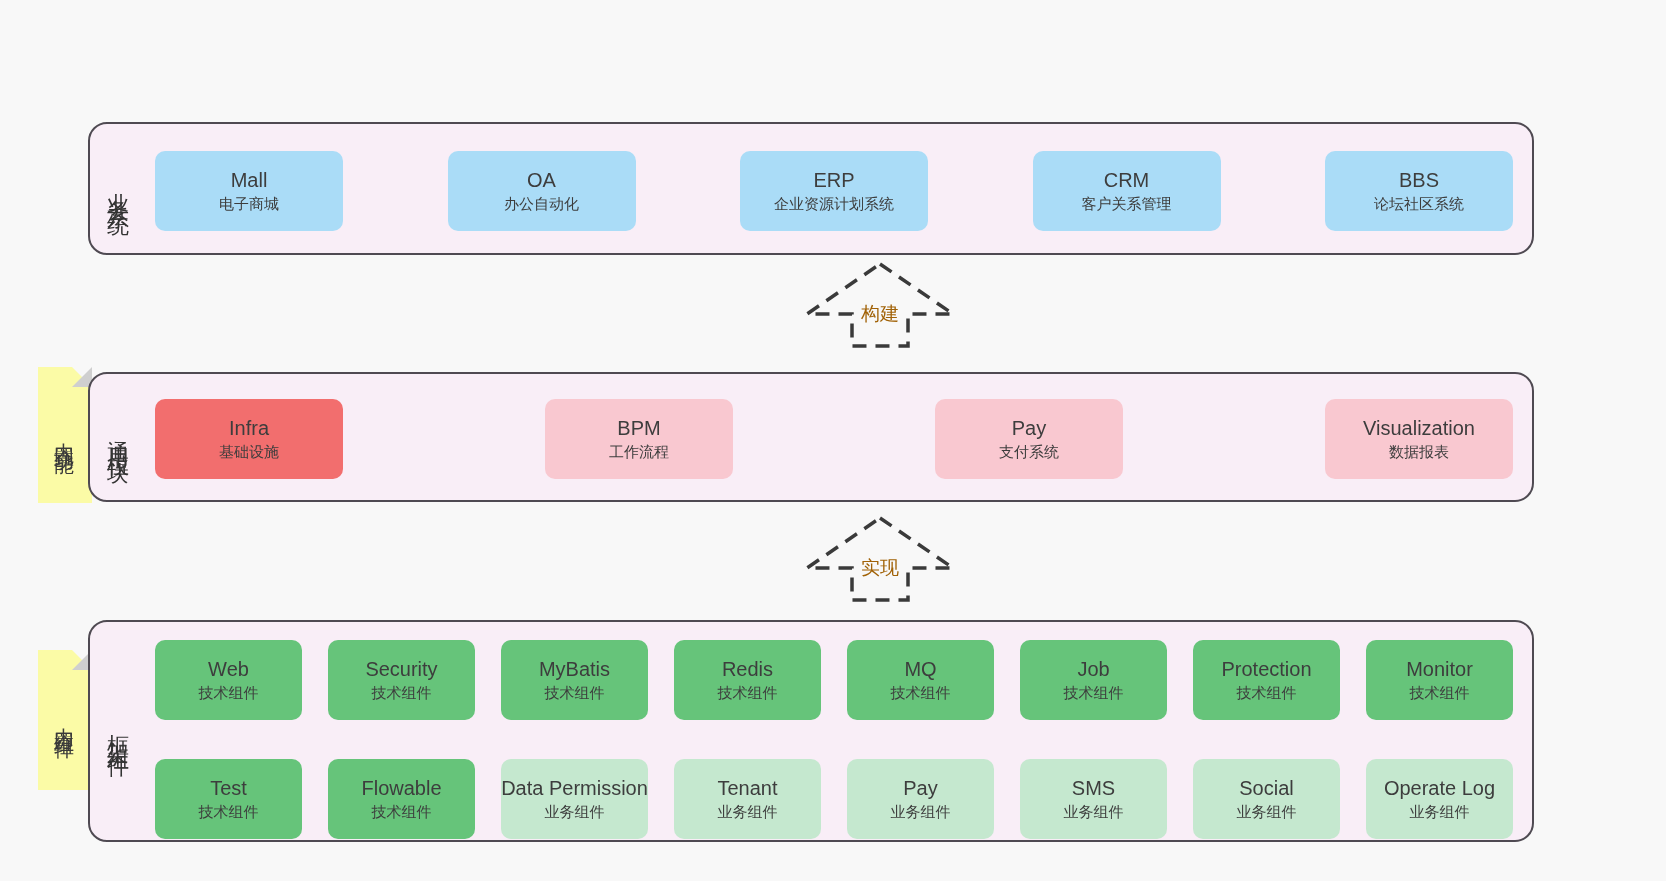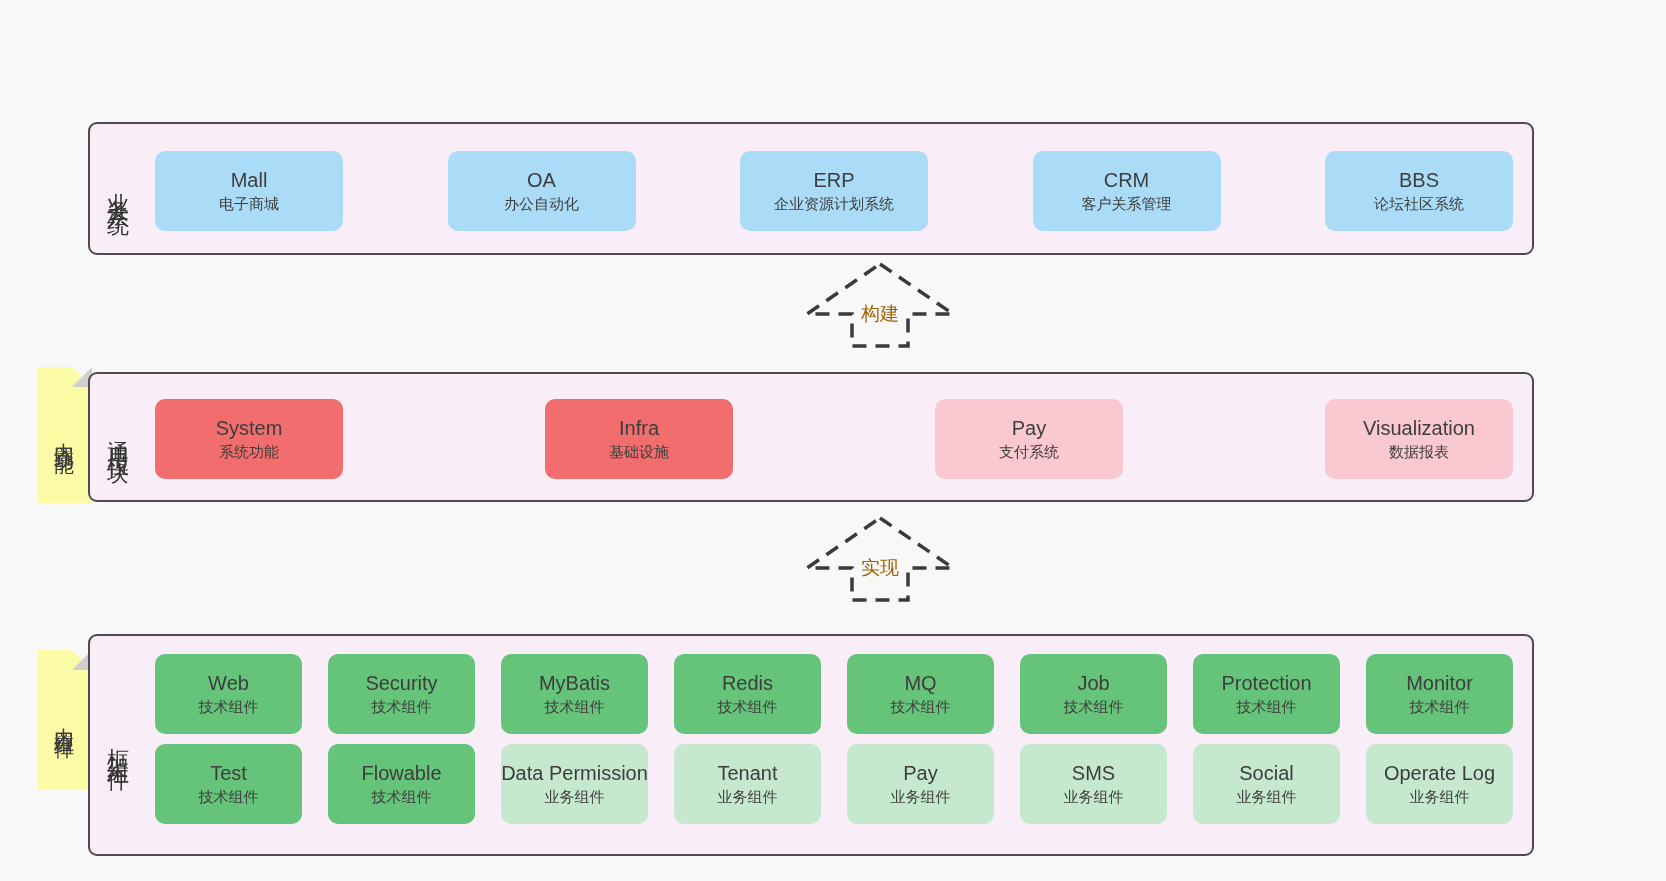--- a/index.html
+++ b/index.html
@@ -15,34 +15,34 @@
     --tab-fold:#cfcfcf;
     --text:#3d3d3d;
     --arrow:#3a3a3a;
   }
   *{margin:0;padding:0;box-sizing:border-box;}
   html,body{background:var(--page-bg);}
   body{font-family:"Liberation Sans","DejaVu Sans",sans-serif;color:var(--text);}
   #canvas{position:relative;width:1666px;height:881px;background:var(--page-bg);overflow:hidden;}
 
   .section{position:absolute;left:88px;width:1446px;background:var(--section-bg);
-           border:2px solid var(--section-border);border-radius:9px;}
+           border:2px solid var(--section-border);border-radius:19px;}
   #section-business{top:122px;height:133px;}
   #section-modules{top:372px;height:130px;}
-  #section-components{top:620px;height:222px;margin-top:14px;}
+  #section-components{top:620px;height:222px;}
 
   .section-label{position:absolute;left:13px;top:50%;transform:translateY(-50%);
     writing-mode:vertical-rl;text-orientation:upright;font-size:22px;letter-spacing:7px;
     color:#333;white-space:nowrap;}
 
   .box-row{position:absolute;left:65px;right:19px;display:flex;justify-content:space-between;}
   #section-business .box-row{top:27px;height:80px;}
   #section-modules .box-row{top:25px;height:80px;}
   #section-components .row-1{top:18px;height:80px;}
-  #section-components .row-2{top:108px;height:80px;}
+  #section-components .row-2{top:137px;height:80px;}
 
   .box{border-radius:10px;display:flex;flex-direction:column;align-items:center;
        justify-content:center;text-align:center;line-height:1.38;color:var(--text);}
   .box .en{font-size:20px;}
   .box .cn{font-size:15px;}
   .w6{width:188px;}
   .w8{width:147px;}
   .blue{background:var(--box-blue);}
   .red{background:var(--box-red);}
   .pink{background:var(--box-pink);}
@@ -114,26 +114,26 @@
     <svg viewBox="0 0 150 86">
       <polygon points="75,2 148,52 103,52 103,84 47,84 47,52 2,52"></polygon>
     </svg>
     <span class="arrow-label">构建</span>
   </div>
 
   <div class="section" id="section-modules">
     <div class="section-label">通用模块</div>
     <div class="box-row">
       <div class="box w6 red">
-        <span class="en">System</span>
-        <span class="cn">系统功能</span>
-      </div>
-      <div class="box w6 red">
         <span class="en">Infra</span>
         <span class="cn">基础设施</span>
+      </div>
+      <div class="box w6 pink">
+        <span class="en">BPM</span>
+        <span class="cn">工作流程</span>
       </div>
       <div class="box w6 pink">
         <span class="en">Pay</span>
         <span class="cn">支付系统</span>
       </div>
       <div class="box w6 pink">
         <span class="en">Visualization</span>
         <span class="cn">数据报表</span>
       </div>
     </div>

